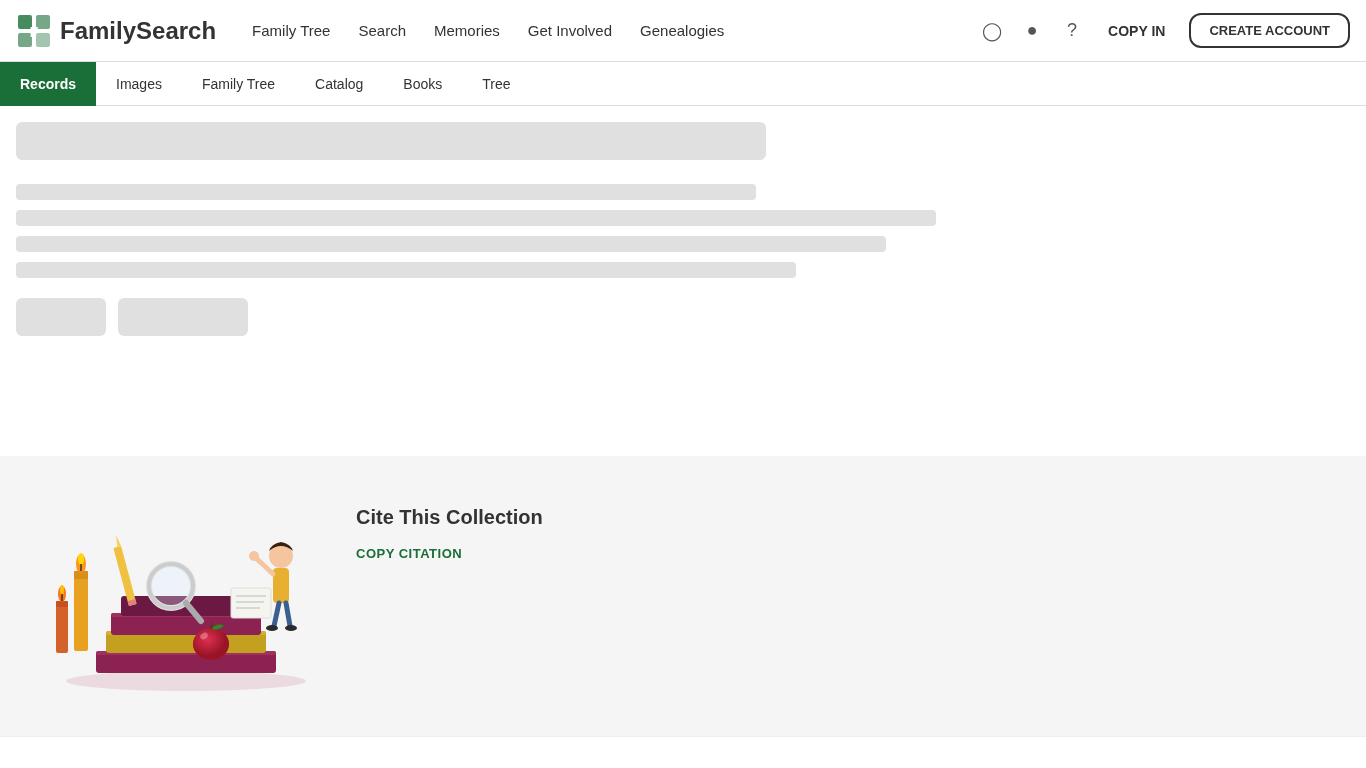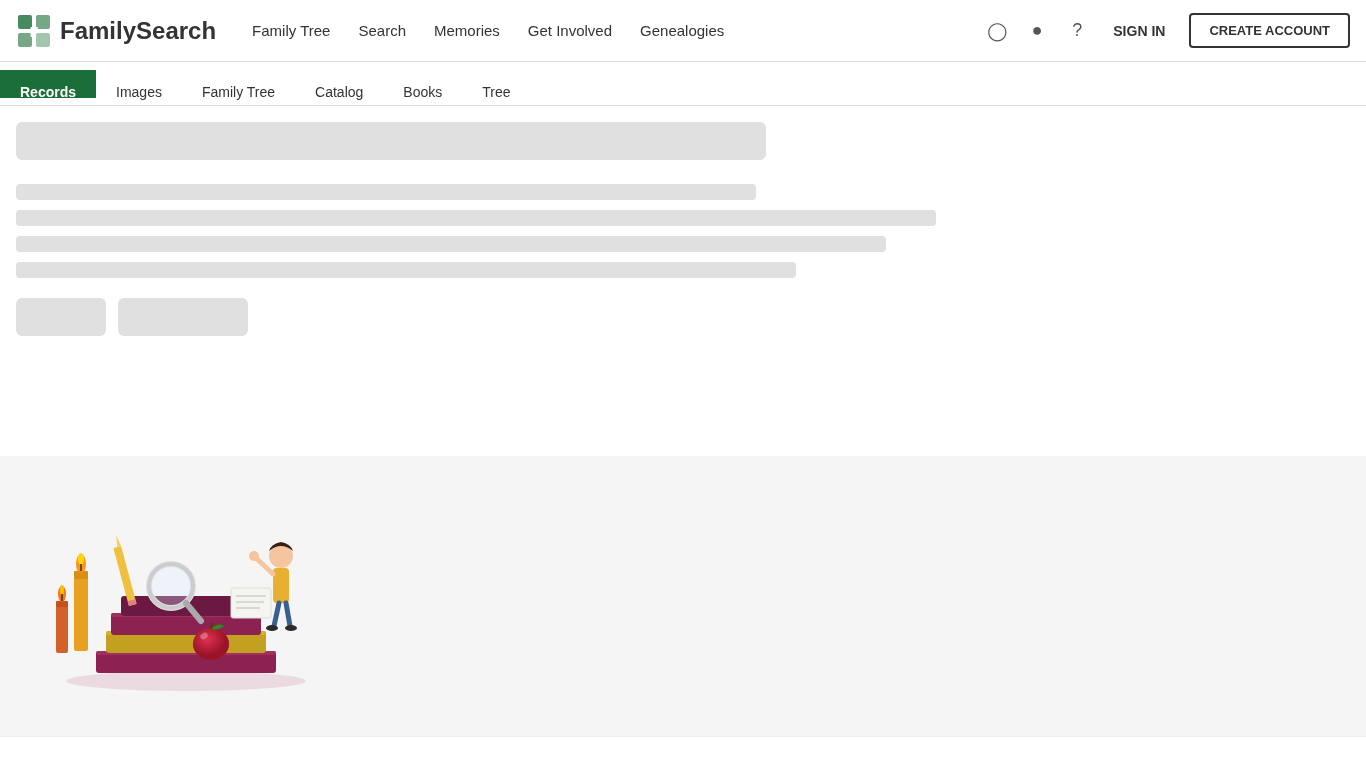--- a/index.html
+++ b/index.html
@@ -8,25 +8,25 @@
     
     .header { display: flex; align-items: center; height: 62px; padding: 0 16px; border-bottom: 1px solid #ddd; background: #fff; }
     .logo { display: flex; align-items: center; margin-right: 24px; }
     .logo-icon { width: 36px; height: 36px; margin-right: 8px; }
     .logo-text { font-size: 24px; font-weight: 600; color: #333; }
     .main-nav { display: flex; align-items: center; gap: 4px; flex: 1; }
     .main-nav a { text-decoration: none; color: #333; font-size: 15px; padding: 8px 12px; border-radius: 4px; white-space: nowrap; }
     .header-actions { display: flex; align-items: center; gap: 16px; margin-left: auto; }
     .header-icon { width: 24px; height: 24px; display: flex; align-items: center; justify-content: center; cursor: pointer; color: #555; font-size: 18px; }
     .sign-in-btn { font-size: 14px; font-weight: 600; color: #333; text-decoration: none; padding: 4px 8px; cursor: pointer; background: none; border: none; }
-    .create-account-btn { font-size: 13px; font-weight: 600; color: #333; border: 2px solid #333; padding: 8px 18px; border-radius: 4px; text-decoration: none; cursor: pointer; background: none; white-space: nowrap; }
+    .create-account-btn { font-size: 13px; font-weight: 600; color: #333; border: 2px solid #333; padding: 8px 18px; border-radius: 12px; text-decoration: none; cursor: pointer; background: none; white-space: nowrap; }
 
     
     .sub-nav { display: flex; align-items: center; padding: 0 0; border-bottom: 1px solid #ddd; background: #fff; height: 44px; }
-    .sub-nav a { text-decoration: none; color: #333; font-size: 14px; padding: 10px 20px; display: inline-block; height: 28px; line-height: 24px; }
+    .sub-nav a { text-decoration: none; color: #333; font-size: 14px; padding: 10px 20px; display: inline-block; height: 44px; line-height: 24px; }
     .sub-nav a.active { background: #1a6e37; color: #fff; font-weight: 600; }
 
     
     .main-content { padding: 16px; background: #fff; min-height: 350px; }
 
     
     .skeleton { background: #e0e0e0; border-radius: 6px; animation: pulse 1.5s infinite; }
     @keyframes pulse { 0%, 100% { opacity: 1; } 50% { opacity: 0.6; } }
 
     .skeleton-title { height: 38px; width: 750px; margin-bottom: 24px; }
@@ -72,21 +72,21 @@
       <a href="#">Family Tree</a>
       <a href="#">Search</a>
       <a href="#">Memories</a>
       <a href="#">Get Involved</a>
       <a href="#">Genealogies</a>
     </nav>
     <div class="header-actions">
       <span class="header-icon" title="Location">◯</span>
       <span class="header-icon" title="Language">●</span>
       <span class="header-icon" title="Help">?</span>
-      <button class="sign-in-btn">SIGN IN</button>
+      <button class="sign-in-btn">COPY IN</button>
       <button class="create-account-btn">CREATE ACCOUNT</button>
     </div>
   </div>
 </header>
 
 <nav class="sub-nav">
   <a href="#" class="active">Records</a>
   <a href="#">Images</a>
   <a href="#">Family Tree</a>
   <a href="#">Catalog</a>
@@ -176,20 +176,24 @@
 
       <ellipse cx="256" cy="132" rx="6" ry="3" fill="#2a2a2a"></ellipse>
       <ellipse cx="275" cy="132" rx="6" ry="3" fill="#2a2a2a"></ellipse>
 
       <rect x="215" y="92" width="40" height="30" rx="2" fill="#f5f5f0" stroke="#ddd" stroke-width="1"></rect>
       <line x1="220" y1="100" x2="250" y2="100" stroke="#ccc" stroke-width="1.5"></line>
       <line x1="220" y1="106" x2="248" y2="106" stroke="#ccc" stroke-width="1.5"></line>
       <line x1="220" y1="112" x2="244" y2="112" stroke="#ccc" stroke-width="1.5"></line>
     </svg>
   </div>
+  <div class="cite-content">
+    <h2 class="cite-title">Cite This Collection</h2>
+    <a href="#" class="copy-citation-link">COPY CITATION</a>
+  </div>
 </div>
 
 <footer>
   <div class="footer">
     
     
   </div>
 </footer>
 
 </body></html>

